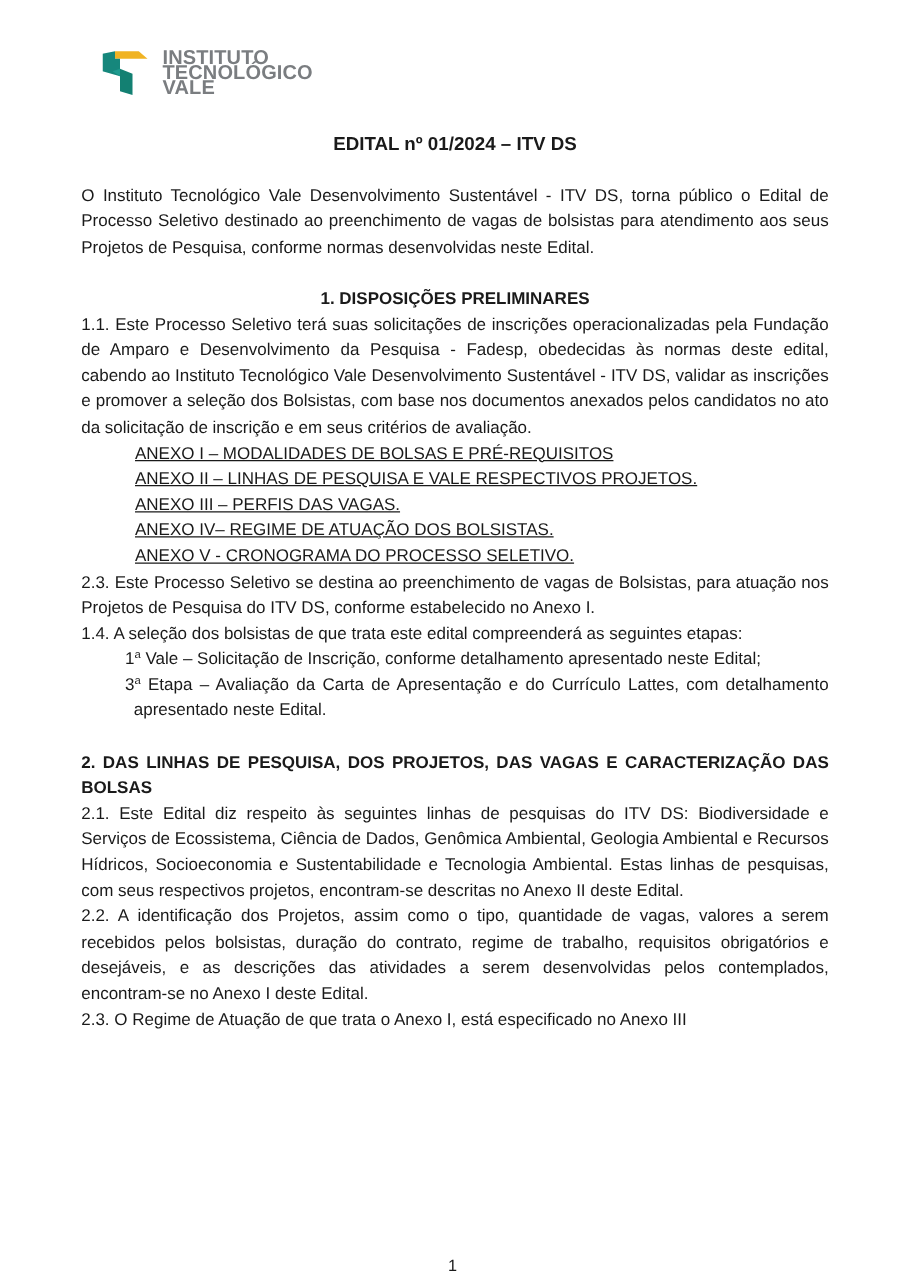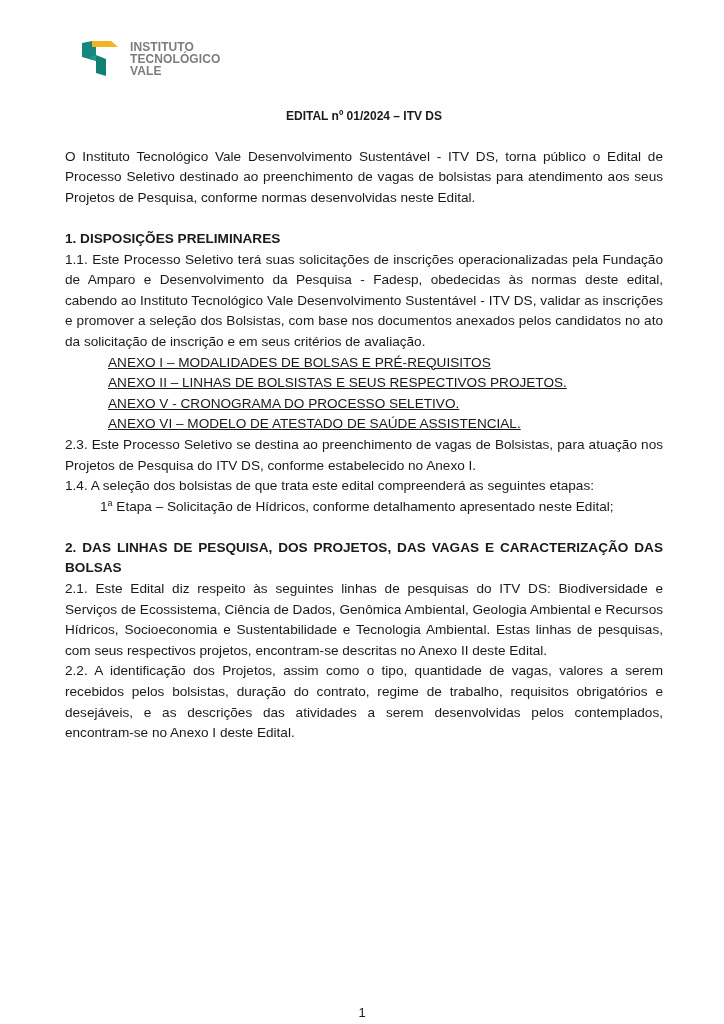--- a/index.html
+++ b/index.html
@@ -26,50 +26,51 @@
       position: absolute;
       left: 0;
       top: 0;
       width: 40px;
       height: 38px;
     }
     .logo-text {
       position: absolute;
       left: 48px;
       top: 1px;
-      font-size: 12px;
+      font-size: 16px;
       line-height: 12px;
       font-weight: bold;
       color: #7a7d80;
       letter-spacing: 0.1px;
     }
     .logo-text div { white-space: nowrap; }
 
     .page {
       position: absolute;
       left: 65px;
       top: 106px;
       width: 598px;
       font-size: 13.6px;
       line-height: 20.6px;
     }
     .title {
       text-align: center;
       font-weight: bold;
       margin: 0 0 20px 0;
-      font-size: 12px;
+      font-size: 15px;
     }
     p {
       margin: 0;
       text-align: justify;
     }
     .gap { height: 20.6px; }
     .heading {
       font-weight: bold;
       margin: 0;
+      text-align: center;
     }
     .heading.justify {
       text-align: justify;
       text-align-last: left;
     }
     .annex-list {
       margin: 0;
       padding: 0 0 0 43px;
       list-style: none;
     }
@@ -124,30 +125,33 @@
   <div class="title">EDITAL nº 01/2024 – ITV DS</div>
 
   <p>O Instituto Tecnológico Vale Desenvolvimento Sustentável - ITV DS, torna público o Edital de Processo Seletivo destinado ao preenchimento de vagas de bolsistas para atendimento aos seus Projetos de Pesquisa, conforme normas desenvolvidas neste Edital.</p>
 
   <div class="gap"></div>
 
   <div class="heading">1. DISPOSIÇÕES PRELIMINARES</div>
   <p>1.1. Este Processo Seletivo terá suas solicitações de inscrições operacionalizadas pela Fundação de Amparo e Desenvolvimento da Pesquisa - Fadesp, obedecidas às normas deste edital, cabendo ao Instituto Tecnológico Vale Desenvolvimento Sustentável - ITV DS, validar as inscrições e promover a seleção dos Bolsistas, com base nos documentos anexados pelos candidatos no ato da solicitação de inscrição e em seus critérios de avaliação.</p>
   <ul class="annex-list">
     <li>ANEXO I – MODALIDADES DE BOLSAS E PRÉ-REQUISITOS</li>
-    <li>ANEXO II – LINHAS DE BOLSISTAS E SEUS RESPECTIVOS PROJETOS.</li>
+    <li>ANEXO II – LINHAS DE PESQUISA E VALE RESPECTIVOS PROJETOS.</li>
+    <li>ANEXO III – PERFIS DAS VAGAS.</li>
+    <li>ANEXO IV– REGIME DE ATUAÇÃO DOS BOLSISTAS.</li>
     <li>ANEXO V - CRONOGRAMA DO PROCESSO SELETIVO.</li>
-    <li>ANEXO VI – MODELO DE ATESTADO DE SAÚDE ASSISTENCIAL.</li>
   </ul>
   <p>2.3. Este Processo Seletivo se destina ao preenchimento de vagas de Bolsistas, para atuação nos Projetos de Pesquisa do ITV DS, conforme estabelecido no Anexo I.</p>
   <p>1.4. A seleção dos bolsistas de que trata este edital compreenderá as seguintes etapas:</p>
   <ul class="step-list">
-    <li><span class="step-num"><span>1</span><sup>a</sup></span><span> Etapa – Solicitação de Hídricos, conforme detalhamento apresentado neste Edital;</span></li>
+    <li><span class="step-num"><span>1</span><sup>a</sup></span><span> Vale – Solicitação de Inscrição, conforme detalhamento apresentado neste Edital;</span></li>
+    <li><span class="step-num"><span>3</span><sup>a</sup></span><span> Etapa – Avaliação da Carta de Apresentação e do Currículo Lattes, com detalhamento apresentado neste Edital.</span></li>
   </ul>
 
   <div class="gap"></div>
 
   <div class="heading justify">2. DAS LINHAS DE PESQUISA, DOS PROJETOS, DAS VAGAS E CARACTERIZAÇÃO DAS BOLSAS</div>
   <p>2.1. Este Edital diz respeito às seguintes linhas de pesquisas do ITV DS: Biodiversidade e Serviços de Ecossistema, Ciência de Dados, Genômica Ambiental, Geologia Ambiental e Recursos Hídricos, Socioeconomia e Sustentabilidade e Tecnologia Ambiental. Estas linhas de pesquisas, com seus respectivos projetos, encontram-se descritas no Anexo II deste Edital.</p>
   <p>2.2. A identificação dos Projetos, assim como o tipo, quantidade de vagas, valores a serem recebidos pelos bolsistas, duração do contrato, regime de trabalho, requisitos obrigatórios e desejáveis, e as descrições das atividades a serem desenvolvidas pelos contemplados, encontram-se no Anexo I deste Edital.</p>
+  <p>2.3. O Regime de Atuação de que trata o Anexo I, está especificado no Anexo III</p>
 </div>
 
 <div class="page-number">1</div>
 
 </body></html>

